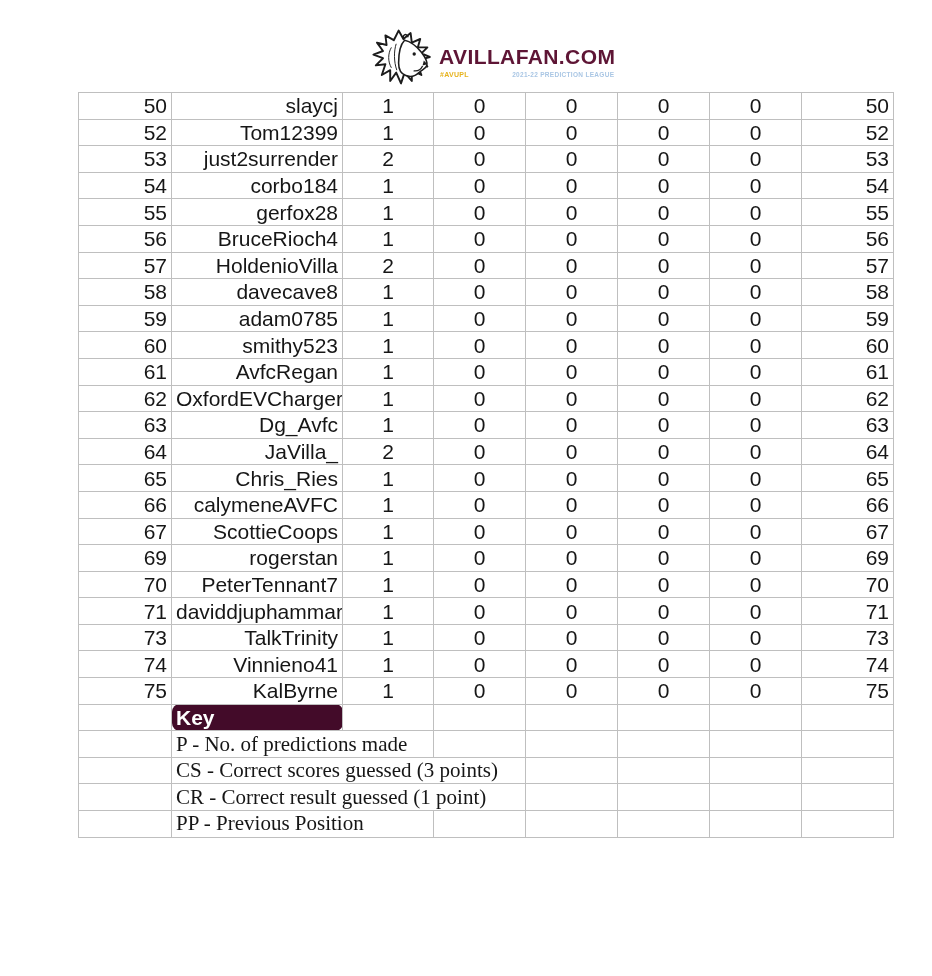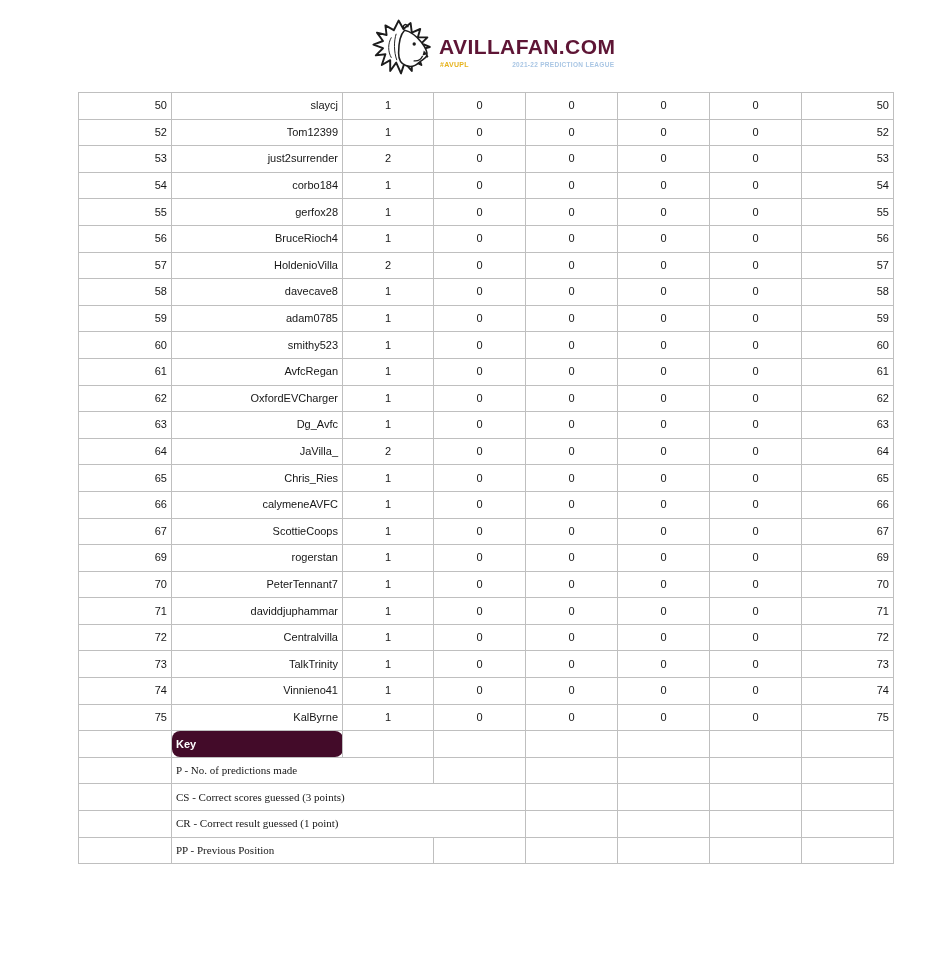--- a/index.html
+++ b/index.html
@@ -7,21 +7,21 @@
     width:932px;height:976px;
     font-family:"Liberation Sans", sans-serif;
     color:#161616;
     position:relative;
     overflow:hidden;
   }
   .page{position:relative;width:932px;height:976px;background:#fff;}
 
   
   .logo{
-    position:absolute;left:371px;top:16px;
+    position:absolute;left:371px;top:26px;
     display:flex;align-items:center;
   }
   .lion{flex:0 0 auto;}
   .logo-text{display:flex;flex-direction:column;margin-left:2px;margin-top:10px;}
   .logo-title{
     font-size:21px;font-weight:bold;letter-spacing:.4px;
     color:var(--logo-title,#5e1535);
     line-height:1.05;
   }
   .logo-sub{
@@ -35,21 +35,21 @@
   .logo-season{
     font-size:6.5px;font-weight:bold;letter-spacing:.3px;
     color:var(--season,#a9c6e4);
   }
 
   
   table.league{
     position:absolute;left:78px;top:92px;
     width:815px;
     border-collapse:collapse;table-layout:fixed;
-    font-size:11px;
+    font-size:21px;
     color:#161616;
   }
   table.league td{
     border:1px solid var(--grid,#bfbfbf);
     height:25.6px;
     padding:0 4px;
     overflow:hidden;white-space:nowrap;
     vertical-align:middle;
     line-height:1;
   }
@@ -305,30 +305,20 @@
           <td class="rank">71</td>
           <td class="name">daviddjuphammar</td>
           <td class="stat">1</td>
           <td class="stat">0</td>
           <td class="stat">0</td>
           <td class="stat">0</td>
           <td class="stat">0</td>
           <td class="pp">71</td>
         </tr>
         <tr>
-          <td class="rank">72</td>
-          <td class="name">Centralvilla</td>
-          <td class="stat">1</td>
-          <td class="stat">0</td>
-          <td class="stat">0</td>
-          <td class="stat">0</td>
-          <td class="stat">0</td>
-          <td class="pp">72</td>
-        </tr>
-        <tr>
           <td class="rank">73</td>
           <td class="name">TalkTrinity</td>
           <td class="stat">1</td>
           <td class="stat">0</td>
           <td class="stat">0</td>
           <td class="stat">0</td>
           <td class="stat">0</td>
           <td class="pp">73</td>
         </tr>
         <tr>

